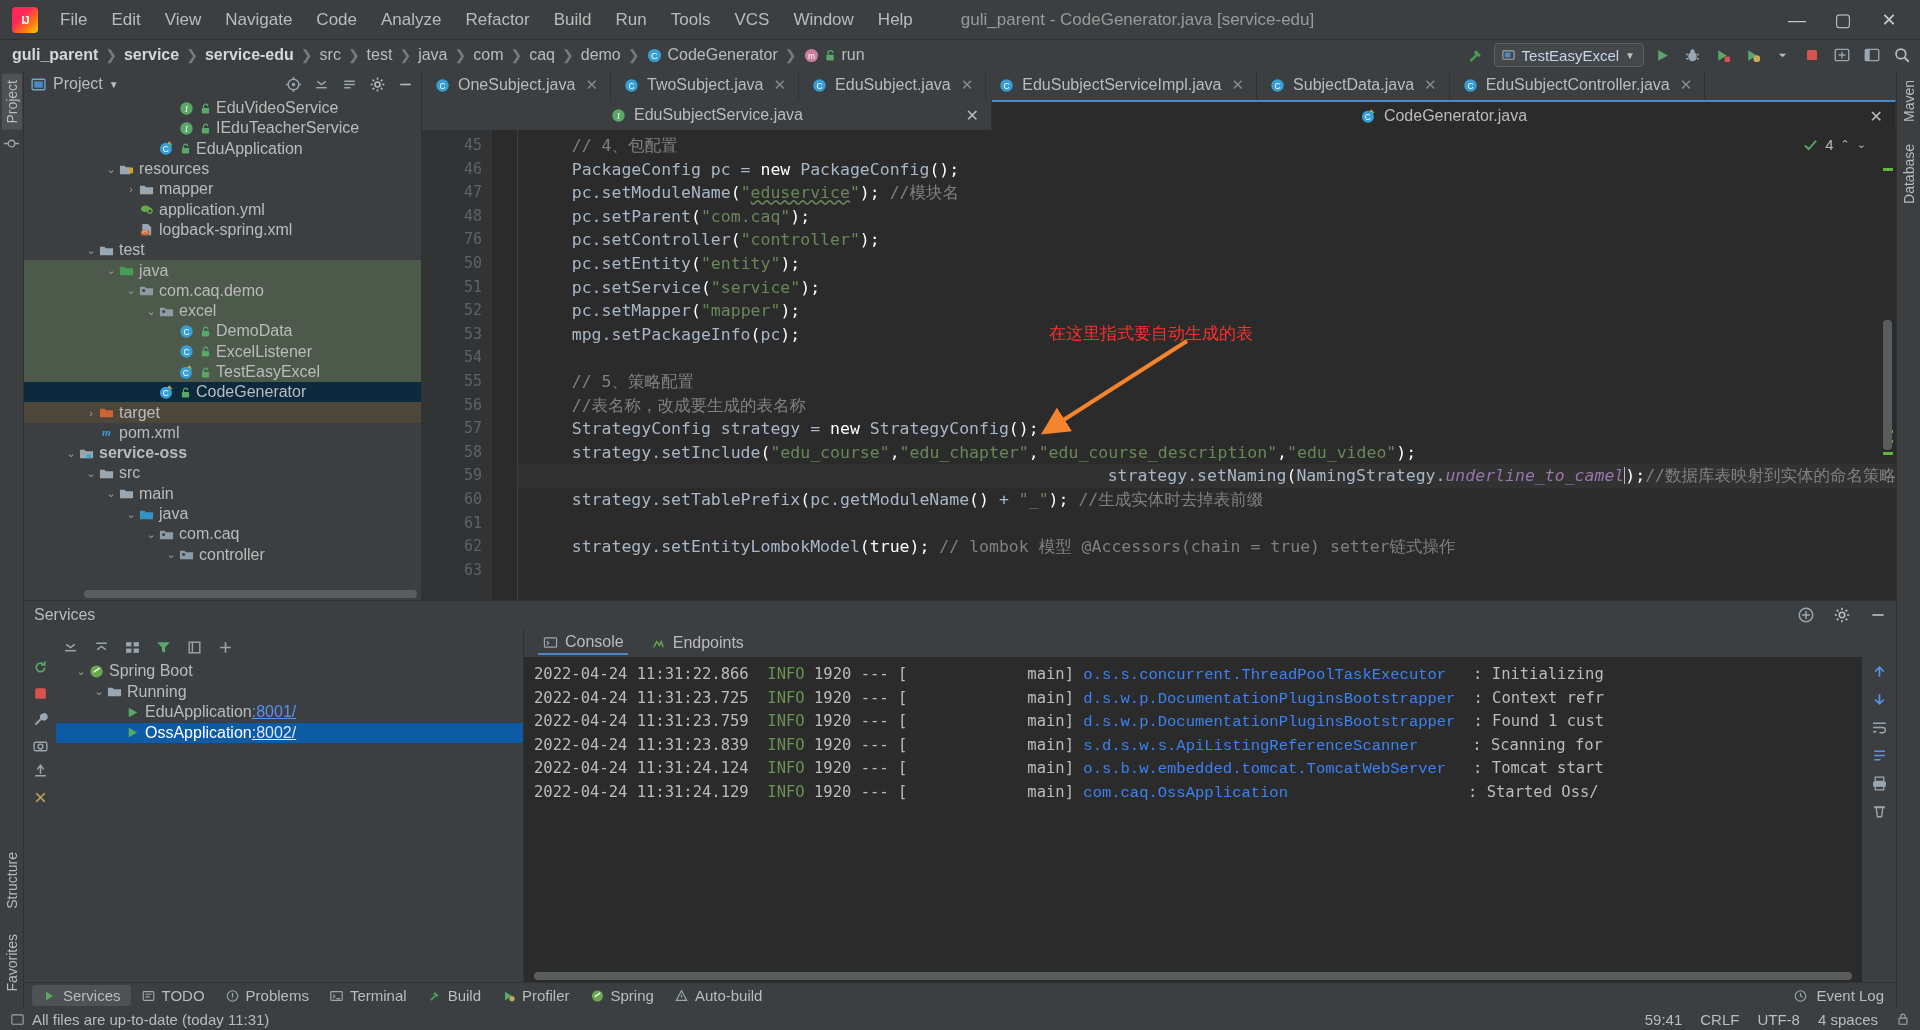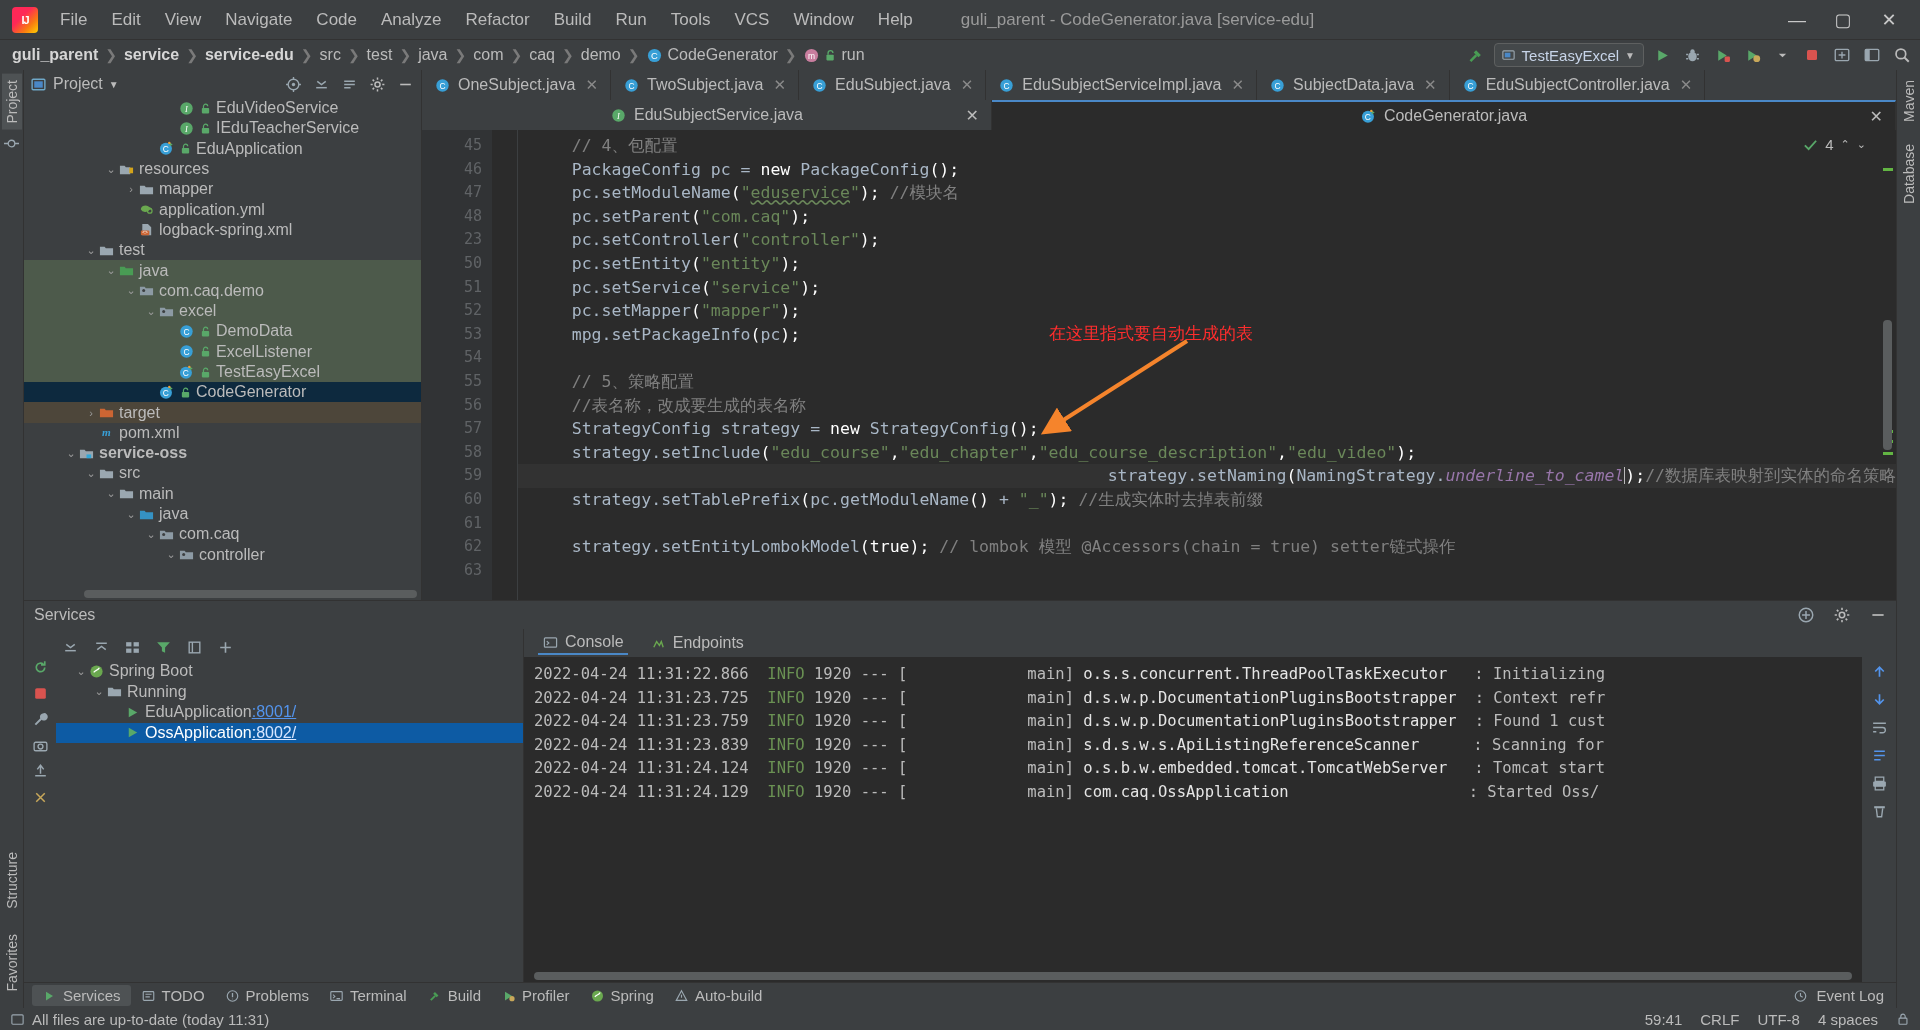--- a/index.html
+++ b/index.html
@@ -111,21 +111,21 @@
   .lnk { color:#5394ec; text-decoration:underline; }
   .svcrow.sel .lnk { color:#d7e6ff; }
 
   .conswrap { flex:1; display:flex; flex-direction:column; min-width:0; }
   .constabs { height:28px; display:flex; align-items:center; gap:18px; padding-left:14px; flex:0 0 28px; }
   .constab { display:flex; align-items:center; gap:6px; font-size:16px; color:#bbbbbb; padding:2px 4px; }
   .constab.active { border-bottom:2px solid #4a88c7; }
   .console { flex:1; background:#2b2b2b; padding:6px 0 0 10px; font-family:"DejaVu Sans Mono", monospace;
              font-size:15.5px; overflow:hidden; position:relative; }
   .logline { height:23.5px; line-height:23.5px; white-space:pre; color:#bbbbbb; }
-  .lg-info { color:#6a9153; } .lg-cls { color:#e5e5e5; }
+  .lg-info { color:#6a9153; } .lg-cls { color:#3b82f6;font-family:Liberation Mono, monospace; }
   .consrail { width:34px; flex:0 0 34px; background:#3c3f41; display:flex; flex-direction:column;
               align-items:center; gap:11px; padding-top:6px; }
 
   
   .statustabs { height:26px; background:#3c3f41; display:flex; align-items:center; gap:0; padding-left:8px;
                 border-top:1px solid #323232; flex:0 0 26px; }
   .stab { display:flex; align-items:center; gap:6px; padding:2px 10px; font-size:15px; color:#bbbbbb; }
   .stab.active { background:#4e5254; border-radius:3px; }
   .statustabs-right { margin-left:auto; display:flex; align-items:center; gap:8px; padding-right:12px; font-size:15px; }
   .statusbar { height:22px; background:#3c3f41; display:flex; align-items:center; padding:0 10px; font-size:15px;
@@ -705,21 +705,21 @@
                 <span class="x" style="position:absolute;right:12px">✕</span>
               </div>
             </div>
 
           <div class="codewrap">
             <div class="gutter" id="line-gutter">
                 <div class="gnum">45</div>
                 <div class="gnum">46</div>
                 <div class="gnum">47</div>
                 <div class="gnum">48</div>
-                <div class="gnum">23</div>
+                <div class="gnum">76</div>
                 <div class="gnum">50</div>
                 <div class="gnum">51</div>
                 <div class="gnum">52</div>
                 <div class="gnum">53</div>
                 <div class="gnum">54</div>
                 <div class="gnum">55</div>
                 <div class="gnum">56</div>
                 <div class="gnum">57</div>
                 <div class="gnum">58</div>
                 <div class="gnum">59</div>

